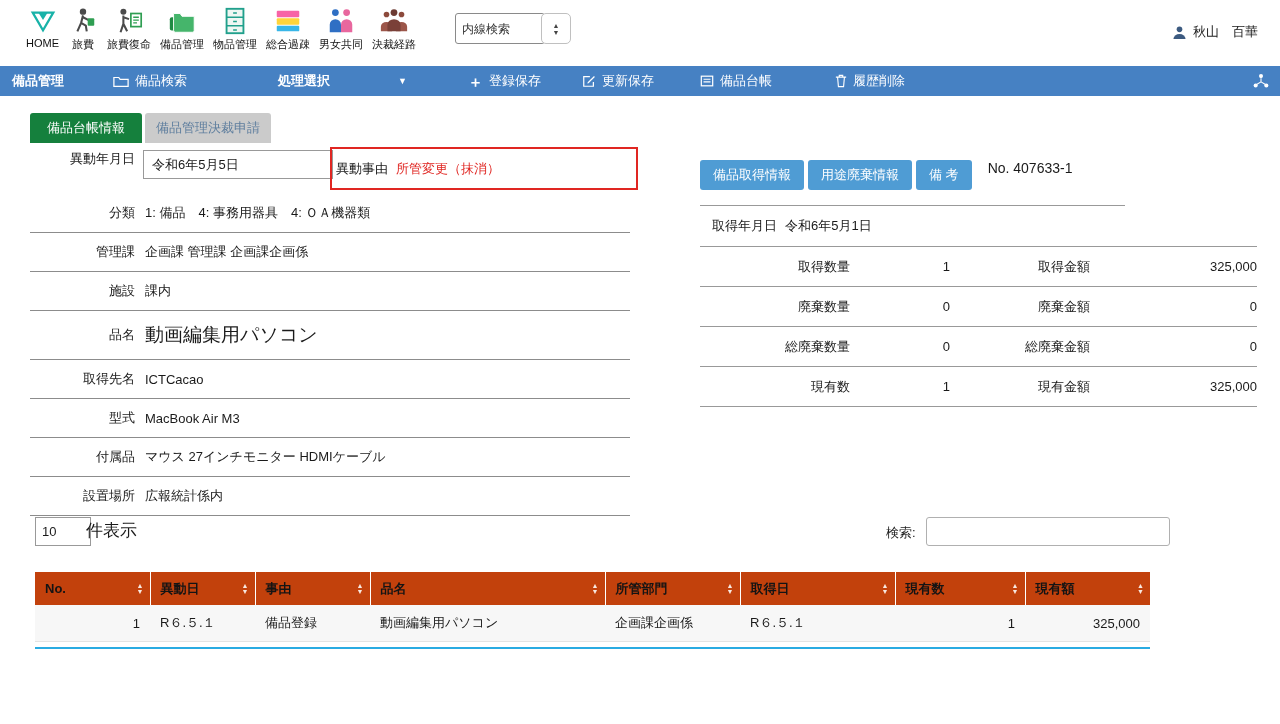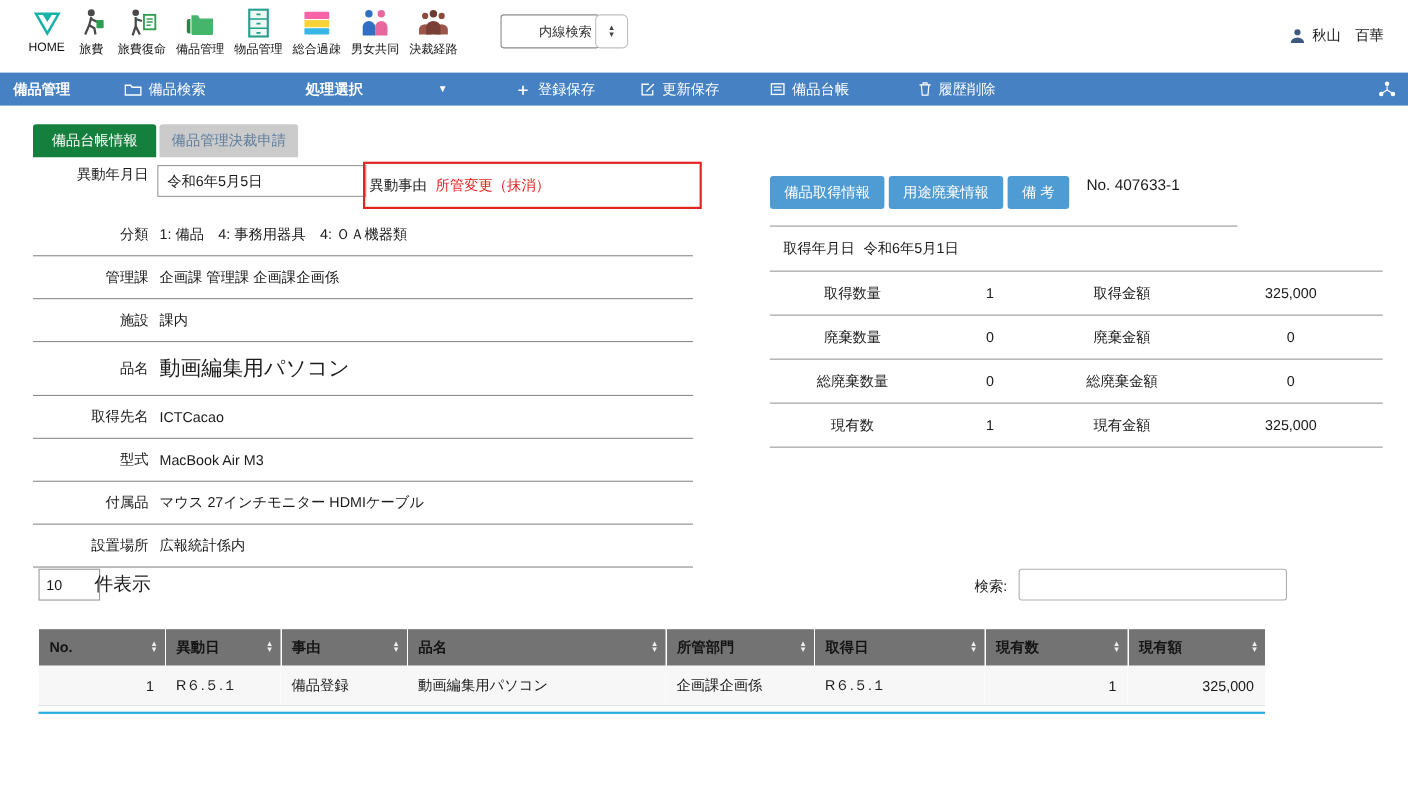--- a/index.html
+++ b/index.html
@@ -6,21 +6,21 @@
   body{font-family:"Liberation Sans","DejaVu Sans",sans-serif;background:#e9e9e9;}
   .app{position:relative;width:1280px;height:724px;background:#ffffff;overflow:hidden;}
 
   
   .toolbar{position:absolute;left:0;top:0;width:1280px;height:66px;background:#fff;}
   .apps{position:absolute;left:26px;top:6px;display:flex;gap:9px;}
   .app-item{display:flex;flex-direction:column;align-items:center;cursor:pointer;}
   .app-icon{width:30px;height:30px;display:flex;align-items:center;justify-content:center;}
   .app-icon svg{width:30px;height:30px;}
   .app-label{font-size:11px;color:#111;margin-top:1px;white-space:nowrap;}
-  .ext-search{position:absolute;left:455px;top:13px;width:76px;height:29px;border:1px solid #8a8a8a;border-radius:3px;font-size:12px;padding:0 6px;color:#222;font-family:inherit;text-align:right;}
+  .ext-search{position:absolute;left:455px;top:13px;width:76px;height:29px;border:1px solid #8a8a8a;border-radius:3px;font-size:12px;padding:0 6px;color:#222;font-family:inherit;}
   .ext-search::placeholder{color:#333;opacity:1;}
   .spinner-btn{position:absolute;left:541px;top:13px;width:30px;height:31px;border:1px solid #c0c0c0;border-radius:5px;background:#fff;display:flex;flex-direction:column;align-items:center;justify-content:center;cursor:pointer;padding:0;}
   .spinner-btn span{font-size:7px;color:#444;line-height:7px;}
   .user-chip{position:absolute;right:22px;top:23px;display:flex;align-items:center;gap:6px;font-size:13px;color:#1a1a1a;cursor:pointer;}
 
   
   .menubar{position:absolute;left:0;top:66px;width:1280px;height:30px;background:#4681c3;color:#fff;font-size:13px;}
   .menubar .itm{position:absolute;top:0;height:30px;display:flex;align-items:center;gap:6px;cursor:pointer;white-space:nowrap;}
   .mb-title{left:12px;font-weight:bold;cursor:default;}
   .mb-search{left:113px;}
@@ -53,31 +53,31 @@
   .big .fvalue{font-size:19px;}
 
   
   .detail{position:absolute;left:700px;top:160px;width:557px;font-size:13px;color:#1a1a1a;}
   .d-btns{display:flex;align-items:flex-start;height:32px;}
   .d-btn{background:#4f9cd4;color:#fff;border:none;border-radius:3px;height:30px;padding:0 13px;font-size:13px;margin-right:4px;cursor:pointer;font-family:inherit;white-space:nowrap;}
   .d-no{margin-left:12px;font-size:14px;}
   .d-btn-line{width:425px;border-bottom:1px solid #999;margin-top:13px;}
   .acq-row{height:40px;display:flex;align-items:center;gap:8px;border-bottom:1px solid #999;padding-left:12px;}
   .drow{display:grid;grid-template-columns:150px 100px 140px 167px;height:39px;align-items:center;border-bottom:1px solid #999;}
-  .drow span{text-align:center;white-space:nowrap;}
+  .drow span{text-align:right;white-space:nowrap;}
 
   
   .page-size{position:absolute;left:35px;top:517px;width:42px;height:27px;border:1px solid #999;font-size:13px;padding:0 6px;font-family:inherit;color:#1a1a1a;}
   .page-size-suffix{position:absolute;left:86px;top:519px;font-size:17px;color:#1a1a1a;}
   .search-label{position:absolute;left:886px;top:524px;font-size:13px;color:#1a1a1a;}
   .search-input{position:absolute;left:926px;top:517px;width:226px;height:27px;border:1px solid #b0b0b0;border-radius:3px;font-size:13px;padding:0 8px;font-family:inherit;}
 
   
   .dtable{position:absolute;left:35px;top:572px;width:1115px;border-collapse:collapse;table-layout:fixed;}
-  .dtable th{background:#737373;color:#141414;font-size:13px;font-weight:bold;text-align:left;padding:0 10px;height:33px;position:relative;border-left:1px solid rgba(255,255,255,0.65);white-space:nowrap;overflow:hidden;}
+  .dtable th{background:#c2410c;color:#141414;font-size:13px;font-weight:bold;text-align:left;padding:0 10px;height:33px;position:relative;border-left:1px solid rgba(255,255,255,0.65);white-space:nowrap;overflow:hidden;}
   .dtable th:first-child{border-left:none;}
   .sort{position:absolute;right:6px;top:50%;transform:translateY(-50%);display:flex;flex-direction:column;align-items:center;cursor:pointer;}
   .sort span{font-size:7px;line-height:6px;color:rgba(255,255,255,0.88);}
   .dtable td{background:#f7f7f7;font-size:13px;color:#1a1a1a;padding:0 10px;height:36px;border-bottom:1px solid #e3e3e3;white-space:nowrap;overflow:hidden;}
   .ta-r{text-align:right;}
   .table-bottom{position:absolute;left:35px;top:647px;width:1115px;height:2px;background:#29abe2;}
 </style>
 </head>
 <body>
 

